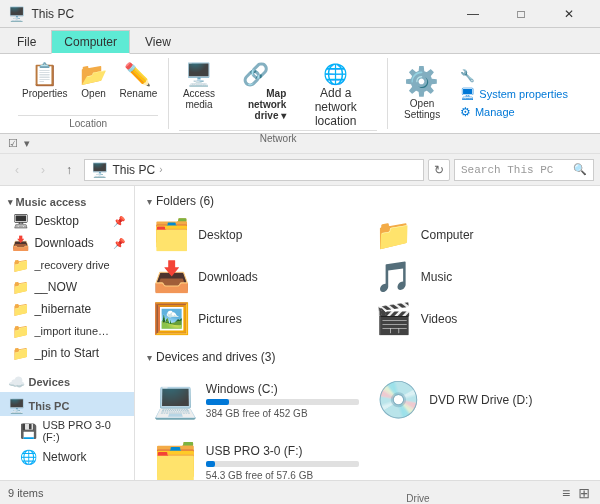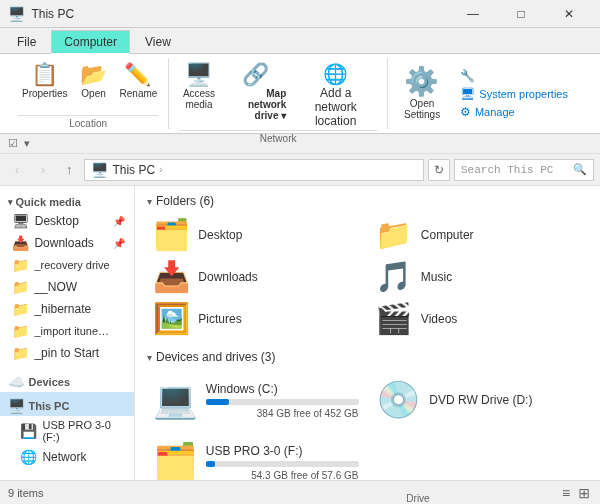--- a/index.html
+++ b/index.html
@@ -256,21 +256,21 @@
       cursor: pointer;
       gap: 8px;
       border-radius: 2px;
       min-height: 56px;
     }
     .drive-icon { font-size: 32px; line-height: 1; }
     .drive-info { flex: 1; }
     .drive-name { font-size: 12px; color: #333; font-weight: 400; }
     .drive-bar-bg { height: 6px; background: #e0e0e0; border-radius: 2px; margin: 3px 0; width: 100%; }
     .drive-bar-fill { height: 6px; background: #0078d7; border-radius: 2px; }
-    .drive-space { font-size: 10px; color: #555; text-align: right; }
+    .drive-space { font-size: 10px; color: #555; }
 
     
     .status-bar {
       background: #f0f0f0;
       height: 24px;
       display: flex;
       align-items: center;
       padding: 0 8px;
       border-top: 1px solid #ddd;
       font-size: 11px;
@@ -378,21 +378,21 @@
     <span class="search-icon">🔍</span>
   </div>
 </div>
 
 <div class="main">
 
   <div class="sidebar">
 
     <div class="sidebar-section">
       <span style="font-size:9px;">▾</span>
-      <span>Quick media</span>
+      <span>Music access</span>
     </div>
     <div class="sidebar-item">
       <span class="sidebar-icon">🖥</span>
       <span>Desktop</span>
       <span class="pin-icon">📌</span>
     </div>
     <div class="sidebar-item">
       <span class="sidebar-icon">📥</span>
       <span>Downloads</span>
       <span class="pin-icon">📌</span>

